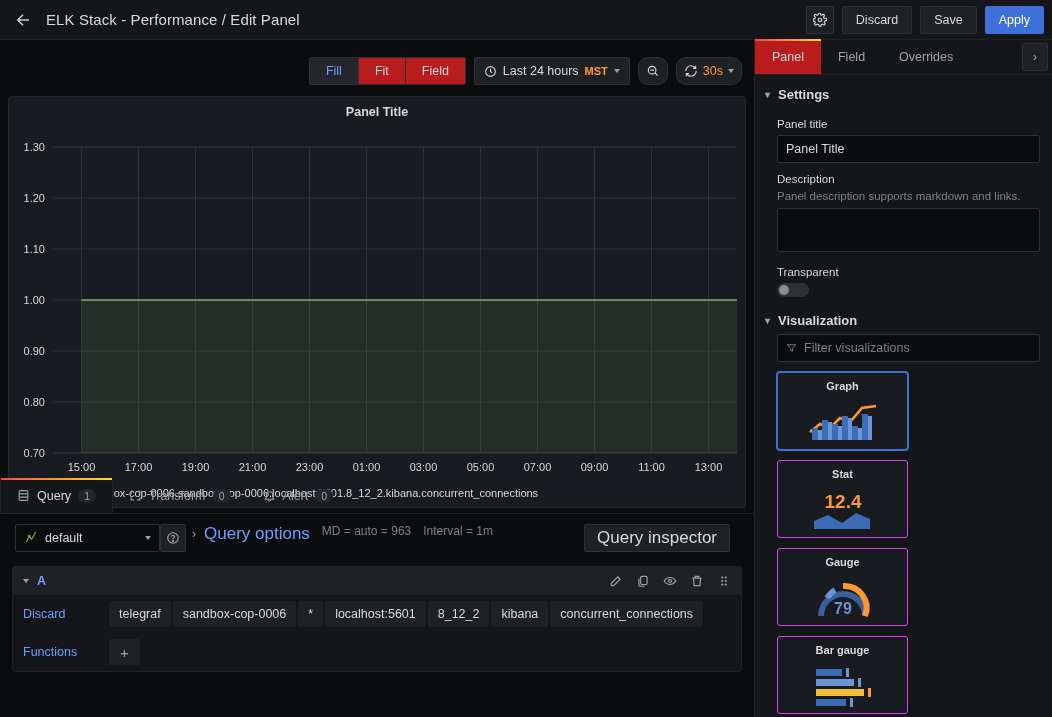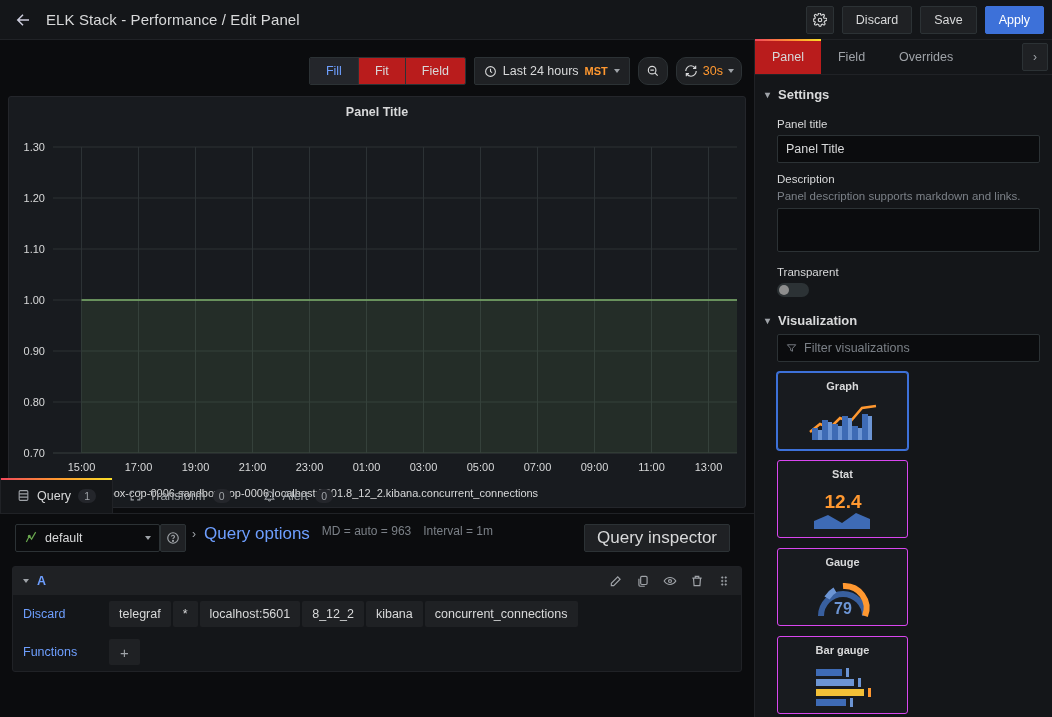--- a/index.html
+++ b/index.html
@@ -421,20 +421,21 @@
             <circle cx="9" cy="18" r="1.4" fill="#9fa3a8"></circle>
               <circle cx="15" cy="18" r="1.4" fill="#9fa3a8"></circle>
           </svg>
         </div>
       </div>
 
       <div class="qe-row">
         <span class="qe-label">Discard</span>
         <div id="series-segments" style="display:flex">
             <span class="pill">telegraf</span>
+            <span class="pill">sandbox-cop-0006</span>
             <span class="pill">*</span>
             <span class="pill">localhost:5601</span>
             <span class="pill">8_12_2</span>
             <span class="pill">kibana</span>
             <span class="pill">concurrent_connections</span>
           </div>
       </div>
 
       <div class="qe-row">
         <span class="qe-label">Functions</span>

